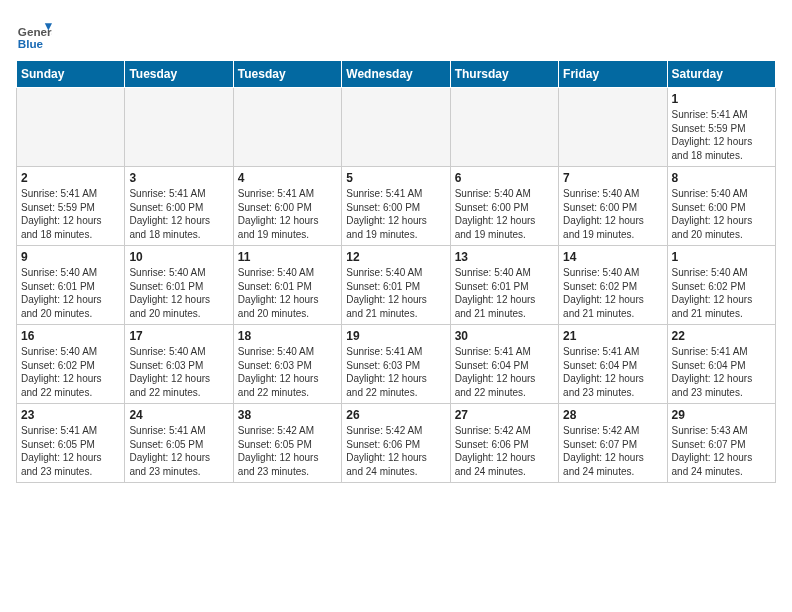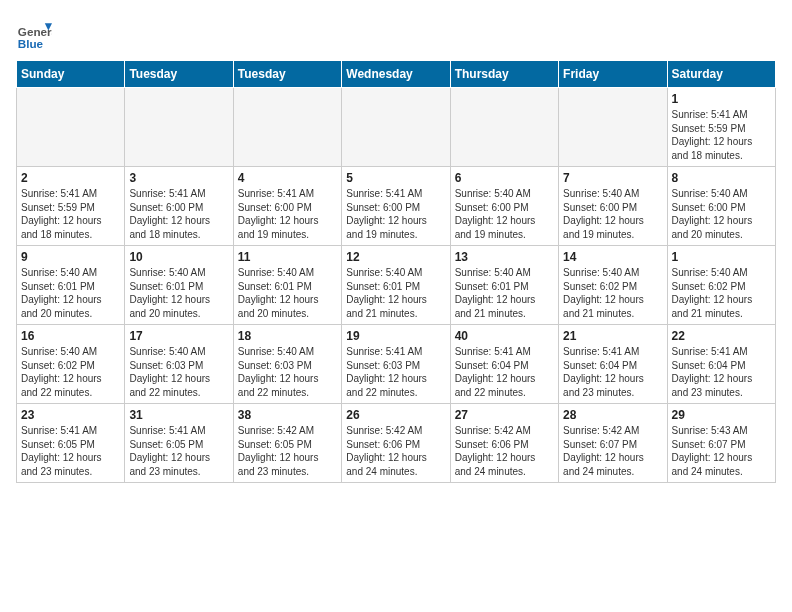--- a/index.html
+++ b/index.html
@@ -247,21 +247,21 @@
 and 22 minutes.</div>
         </td>
         <td>
           <div class="day-number">19</div>
           <div class="day-info">Sunrise: 5:41 AM
 Sunset: 6:03 PM
 Daylight: 12 hours
 and 22 minutes.</div>
         </td>
         <td>
-          <div class="day-number">40</div>
+          <div class="day-number">30</div>
           <div class="day-info">Sunrise: 5:41 AM
 Sunset: 6:04 PM
 Daylight: 12 hours
 and 22 minutes.</div>
         </td>
         <td>
           <div class="day-number">21</div>
           <div class="day-info">Sunrise: 5:41 AM
 Sunset: 6:04 PM
 Daylight: 12 hours
@@ -277,21 +277,21 @@
       </tr>
       <tr>
         <td>
           <div class="day-number">23</div>
           <div class="day-info">Sunrise: 5:41 AM
 Sunset: 6:05 PM
 Daylight: 12 hours
 and 23 minutes.</div>
         </td>
         <td>
-          <div class="day-number">31</div>
+          <div class="day-number">24</div>
           <div class="day-info">Sunrise: 5:41 AM
 Sunset: 6:05 PM
 Daylight: 12 hours
 and 23 minutes.</div>
         </td>
         <td>
           <div class="day-number">38</div>
           <div class="day-info">Sunrise: 5:42 AM
 Sunset: 6:05 PM
 Daylight: 12 hours

